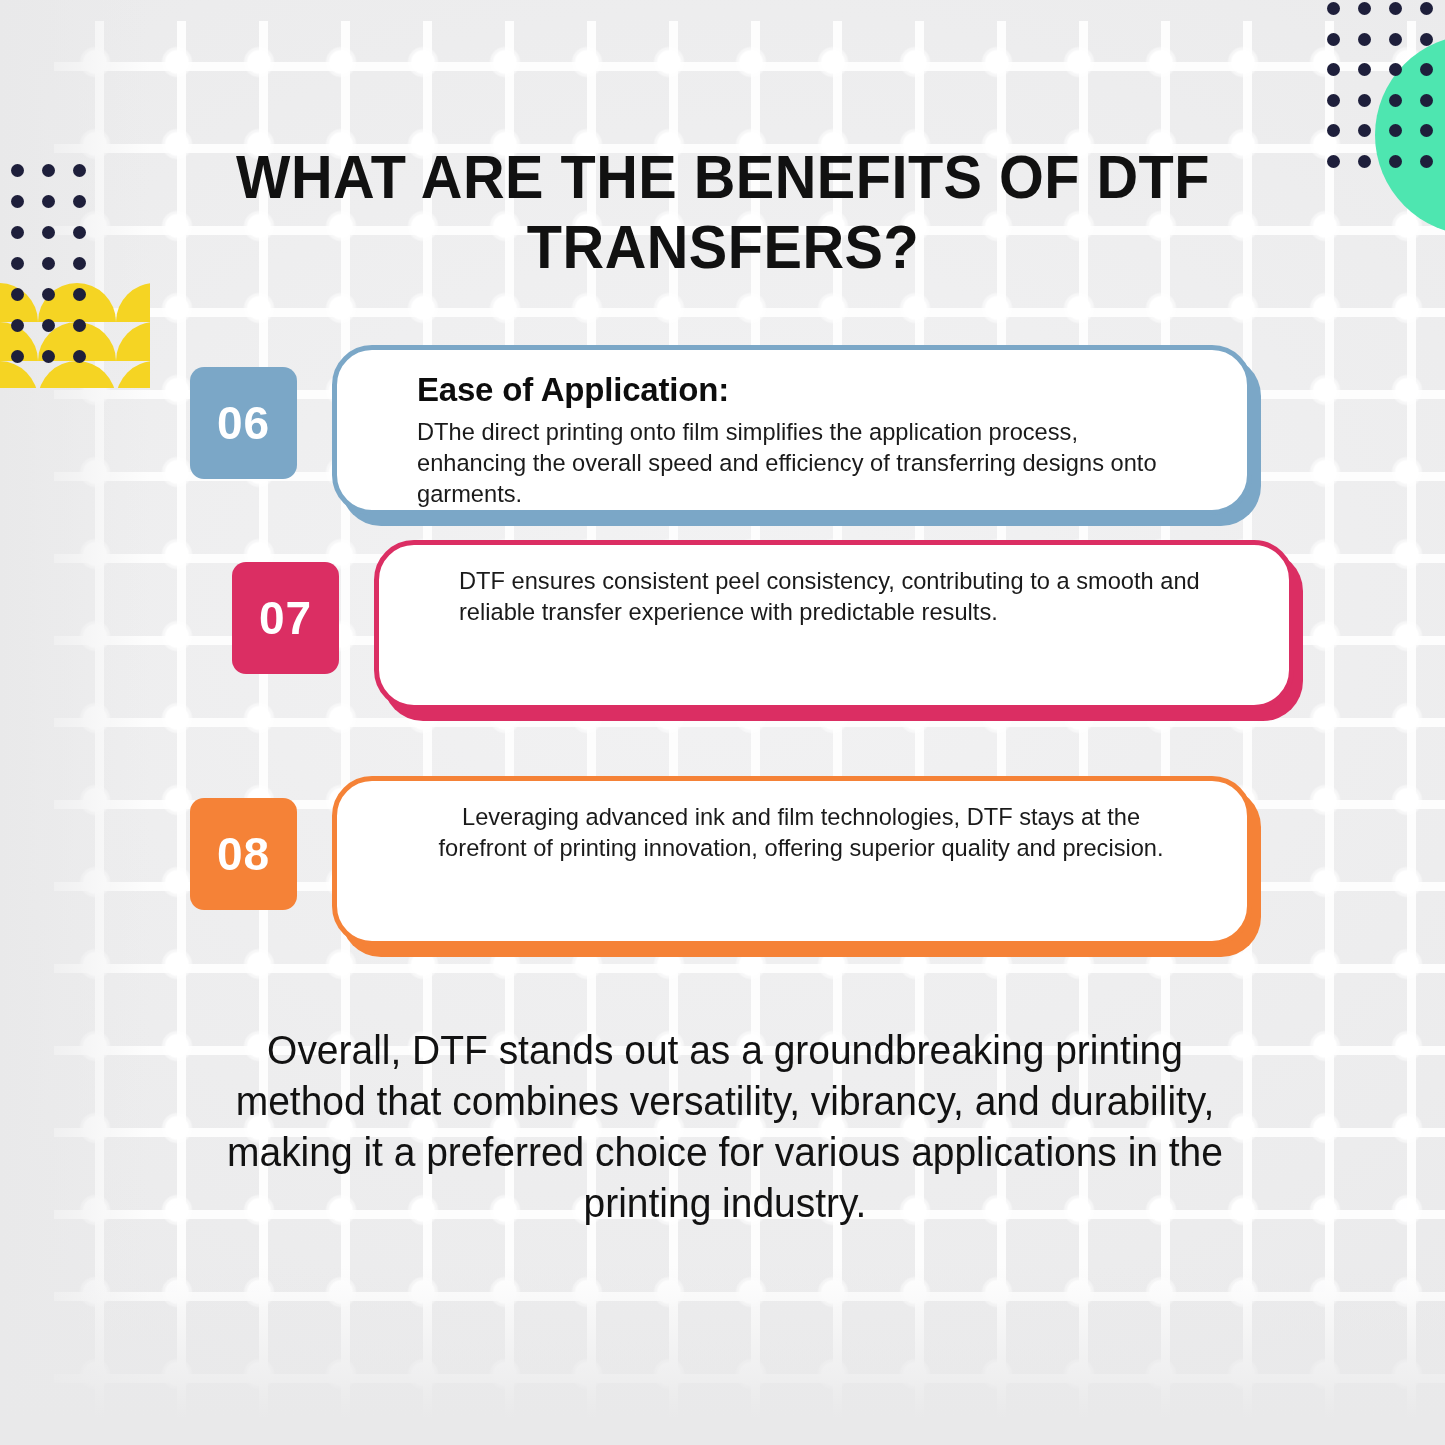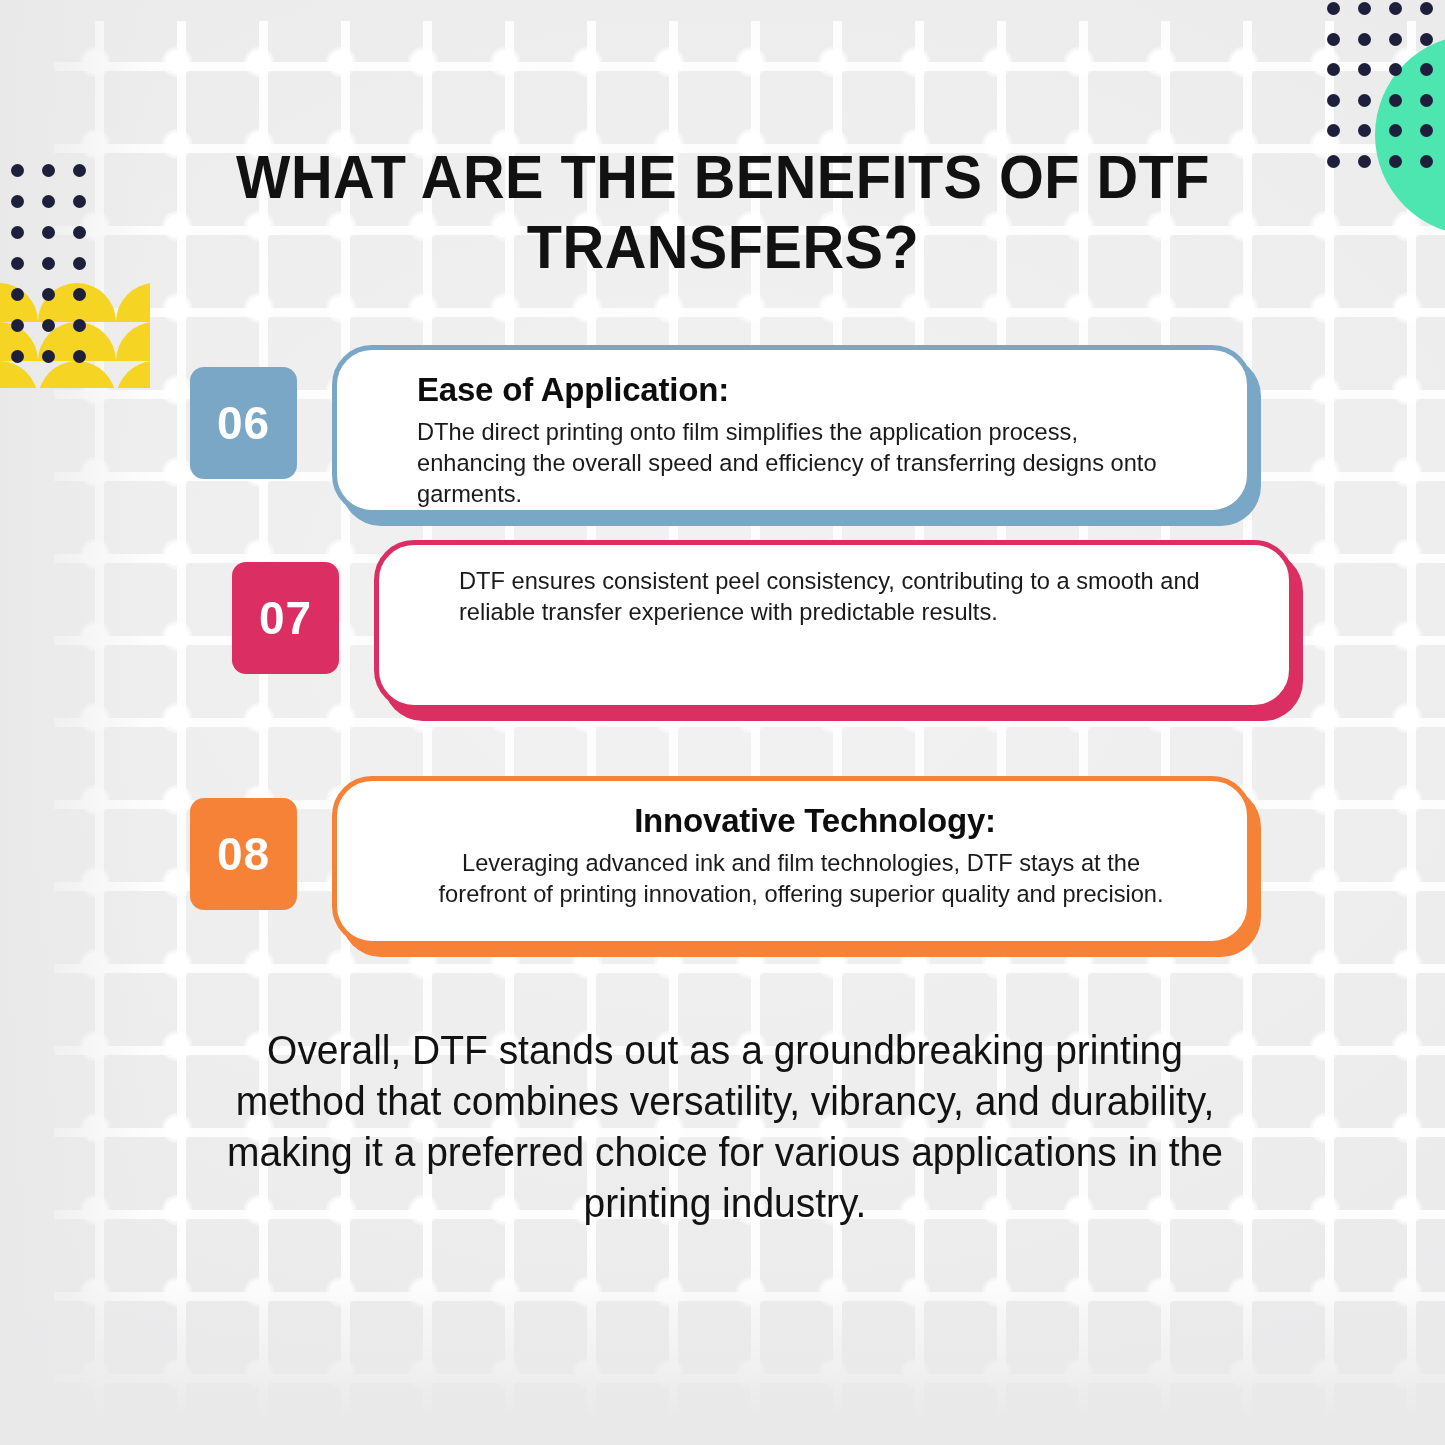--- a/index.html
+++ b/index.html
@@ -331,21 +331,20 @@
           <div class="card-body">DTF ensures consistent peel consistency, contributing to a smooth and reliable transfer experience with predictable results.</div>
         </div>
       </div>
     </div>
 
     <div class="card-row" style="top:776px;text-align:center;">
       <div class="badge" style="background: rgb(245, 130, 55);">08</div>
       <div class="pill-wrap">
         <div class="pill-shadow" style="background: rgb(245, 130, 55);"></div>
         <div class="pill" style="border-color: rgb(245, 130, 55);">
-          <div class="card-heading">Innovative Technology:</div>
           <div class="card-body">Leveraging advanced ink and film technologies, DTF stays at the forefront of printing innovation, offering superior quality and precision.</div>
         </div>
       </div>
     </div>
 
   </div>
 
   <div class="closing">Overall, DTF stands out as a groundbreaking printing method that combines versatility, vibrancy, and durability, making it a preferred choice for various applications in the printing industry.</div>
 
 </div>

